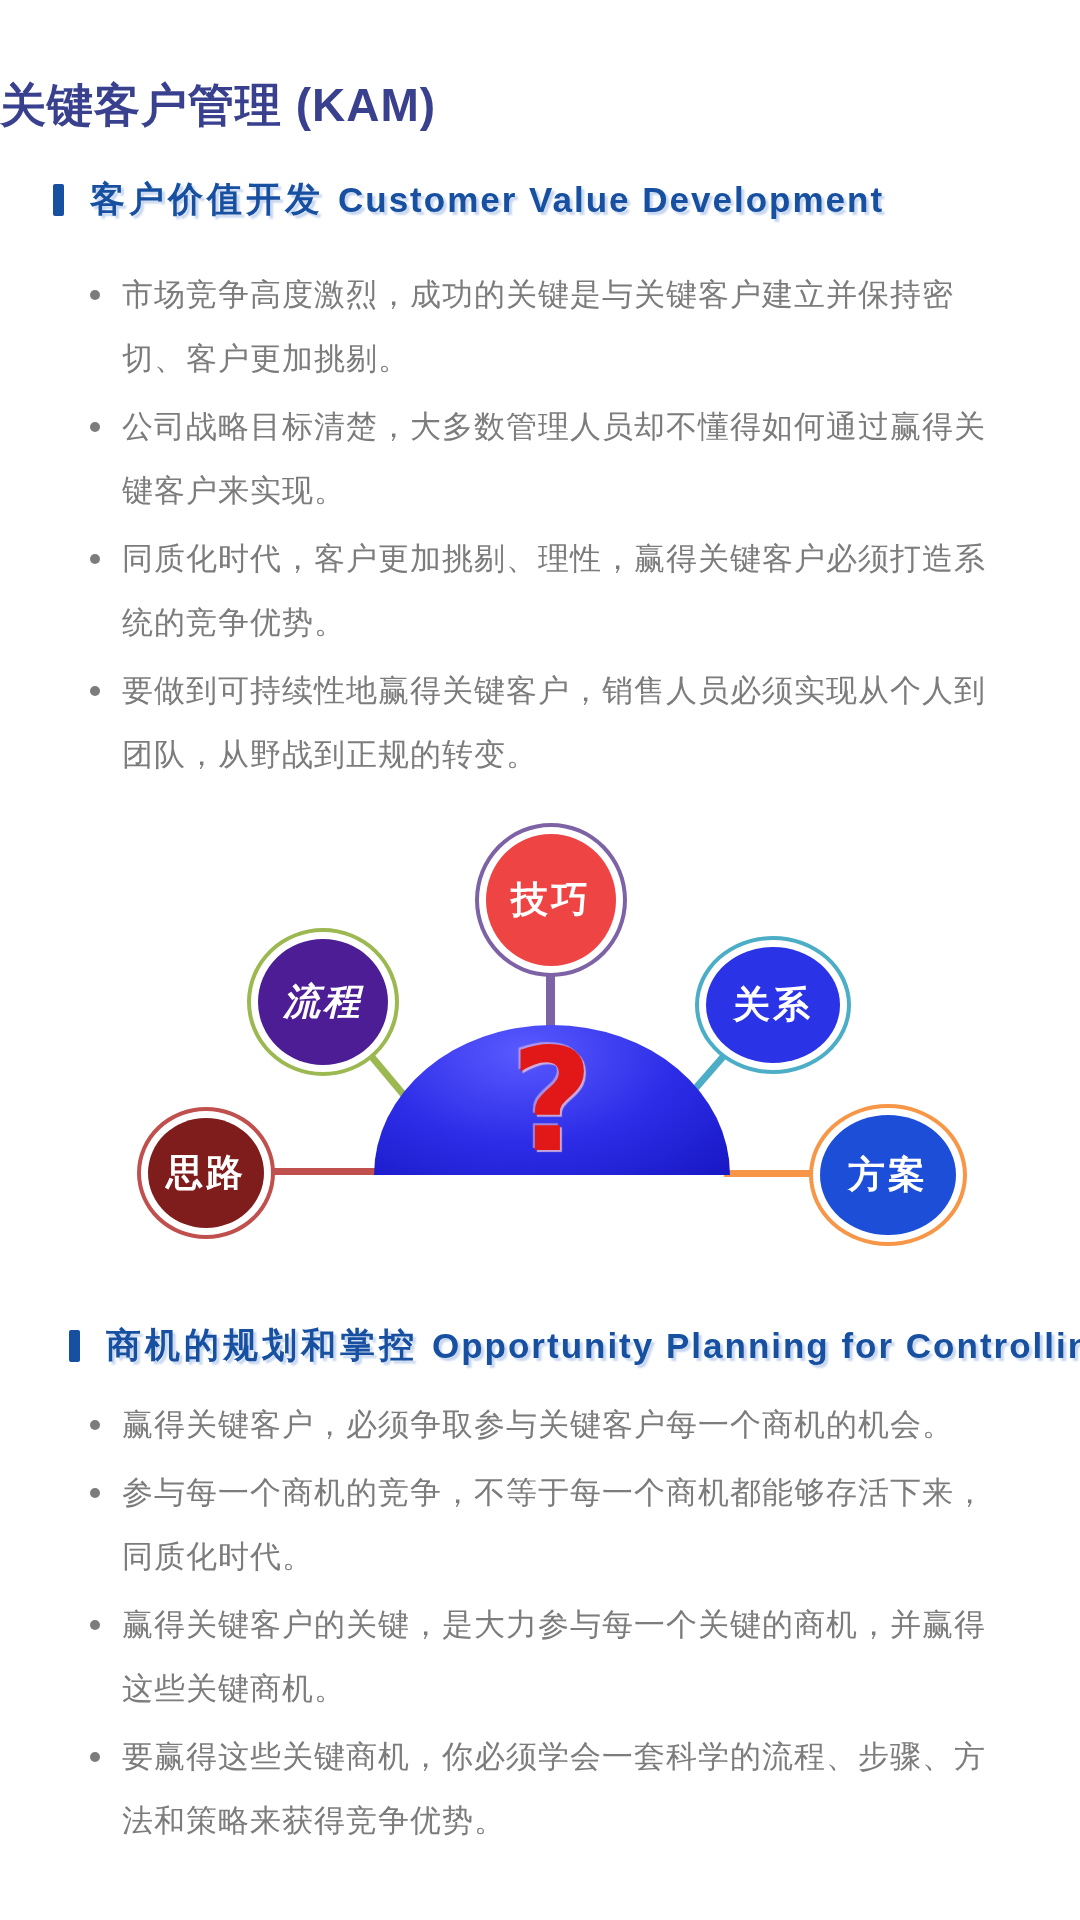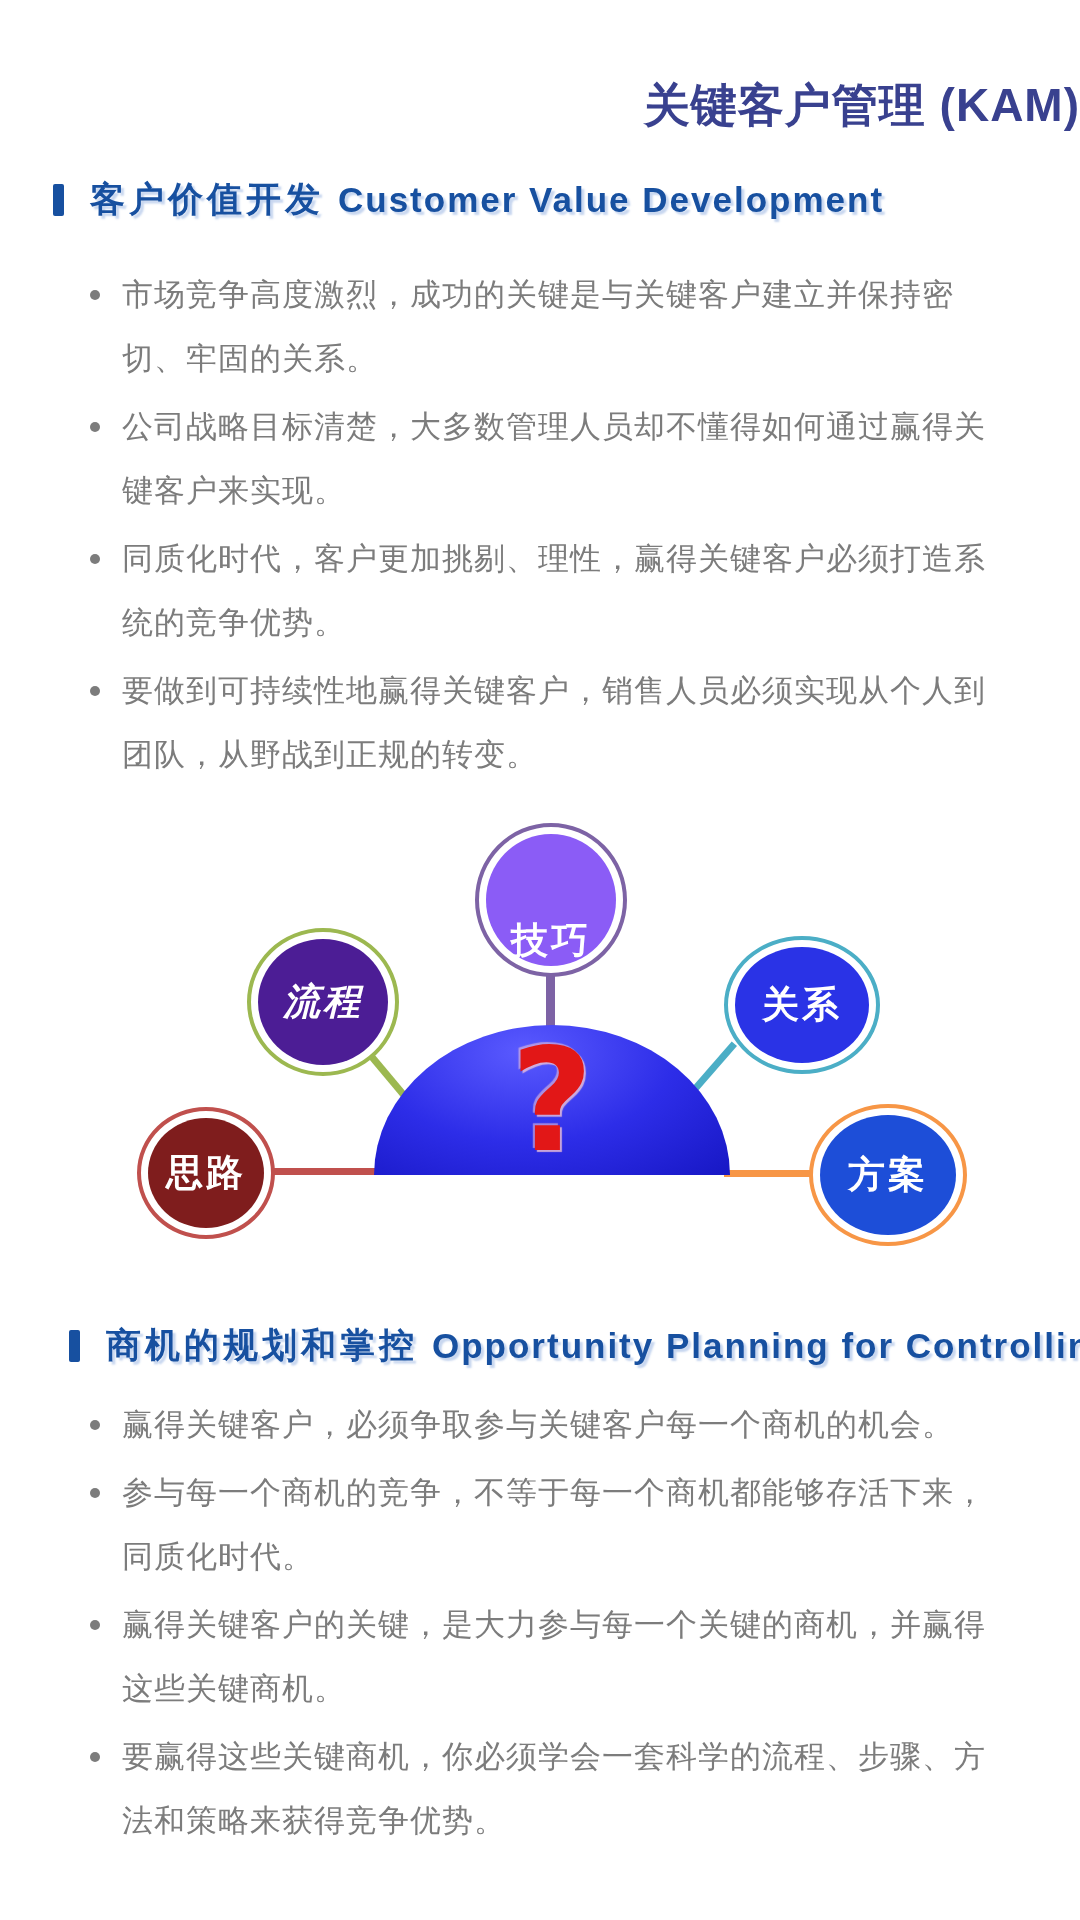--- a/index.html
+++ b/index.html
@@ -6,21 +6,21 @@
   .page{
     position:relative;
     width:1080px;height:1920px;
     background:#ffffff;
     overflow:hidden;
     font-family:"Liberation Sans",sans-serif;
   }
   
   .doc-title{
     position:absolute;top:78px;left:0;width:1080px;
-    text-align:right;
+    text-align:left;
     font-size:46px;font-weight:bold;
     letter-spacing:1px;
     line-height:54px;
   }
   
   .sec-head{
     position:absolute;
     display:flex;align-items:center;
     white-space:nowrap;
   }
@@ -68,21 +68,21 @@
     border-radius:50%;
     width:calc(100% - 14px);height:calc(100% - 14px);
     display:flex;align-items:center;justify-content:center;
   }
   .node .label{
     color:#ffffff;font-weight:bold;
     font-size:37px;letter-spacing:3px;
   }
   .node-skill   {left:475px;top:3px;  width:152px;height:154px;border:4px solid;}
   .node-process {left:247px;top:108px;width:152px;height:148px;border:4px solid;}
-  .node-relation{left:724px;top:116px;width:156px;height:138px;border:4px solid;}
+  .node-relation{left:695px;top:116px;width:156px;height:138px;border:4px solid;}
   .node-idea    {left:137px;top:287px;width:138px;height:132px;border:4px solid;}
   .node-plan    {left:809px;top:284px;width:158px;height:142px;border:4px solid;}
   .dome{
     position:absolute;left:374px;top:205px;width:356px;height:150px;
     border-radius:178px 178px 0 0 / 150px 150px 0 0;
     background:radial-gradient(ellipse at 42% 18%, #5a5aff 0%, #2d2de8 52%, #1717c4 100%);
   }
   .qmark{
     position:absolute;left:374px;top:210px;width:356px;
     text-align:center;
@@ -106,21 +106,21 @@
 
   <div class="sec-head head1">
     <span class="marker" style="background-color: rgb(23, 80, 160);"></span>
     <span class="zh" style="color: rgb(23, 80, 160);">客户价值开发</span>
     <span class="en" style="color: rgb(23, 80, 160);">Customer Value Development</span>
   </div>
 
   <ul class="bullets bullets1">
     <li style="color: rgb(124, 124, 124);">
       <span class="dot" style="background-color: rgb(124, 124, 124);"></span>
-      <span>市场竞争高度激烈，成功的关键是与关键客户建立并保持密切、牢固的关系。</span>
+      <span>市场竞争高度激烈，成功的关键是与关键客户建立并保持密切、客户更加挑剔。</span>
     </li>
     <li style="color: rgb(124, 124, 124);">
       <span class="dot" style="background-color: rgb(124, 124, 124);"></span>
       <span>公司战略目标清楚，大多数管理人员却不懂得如何通过赢得关键客户来实现。</span>
     </li>
     <li style="color: rgb(124, 124, 124);">
       <span class="dot" style="background-color: rgb(124, 124, 124);"></span>
       <span>同质化时代，客户更加挑剔、理性，赢得关键客户必须打造系统的竞争优势。</span>
     </li>
     <li style="color: rgb(124, 124, 124);">
@@ -134,21 +134,21 @@
     <div class="link link-skill" style="background-color: rgb(125, 99, 165);"></div>
     <div class="link link-process" style="background-color: rgb(156, 184, 80);"></div>
     <div class="link link-relation" style="background-color: rgb(75, 174, 198);"></div>
     <div class="link link-idea" style="background-color: rgb(192, 80, 77);"></div>
     <div class="link link-plan" style="background-color: rgb(247, 150, 70);"></div>
 
     <div class="dome"></div>
     <div class="qmark" style="color: rgb(226, 23, 23);">?</div>
 
     <div class="node node-skill" style="border-color: rgb(125, 99, 165);">
-      <div class="inner" style="background-color: #8b5cf6; align-items: flex-end;">
+      <div class="inner" style="background-color: #ef4444;">
         <span class="label">技巧</span>
       </div>
     </div>
     <div class="node node-process" style="border-color: rgb(156, 184, 80);">
       <div class="inner" style="background-color: #4c1d95; font-style: italic;">
         <span class="label">流程</span>
       </div>
     </div>
     <div class="node node-relation" style="border-color: rgb(75, 174, 198);">
       <div class="inner" style="background-color: rgb(42, 51, 230);">

